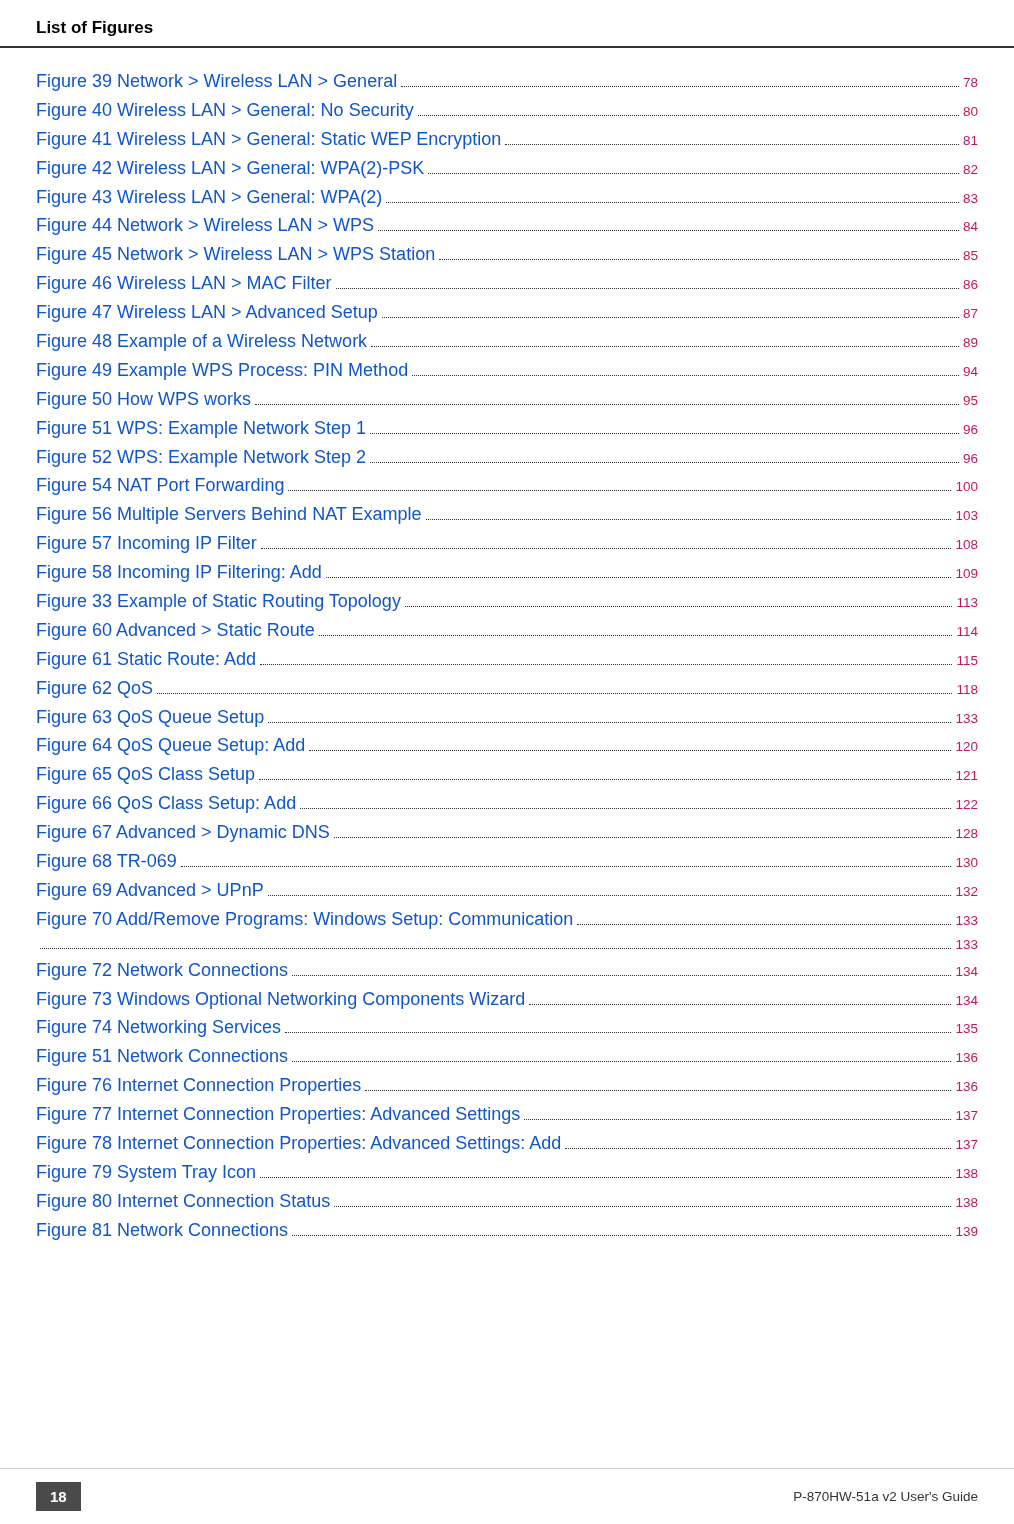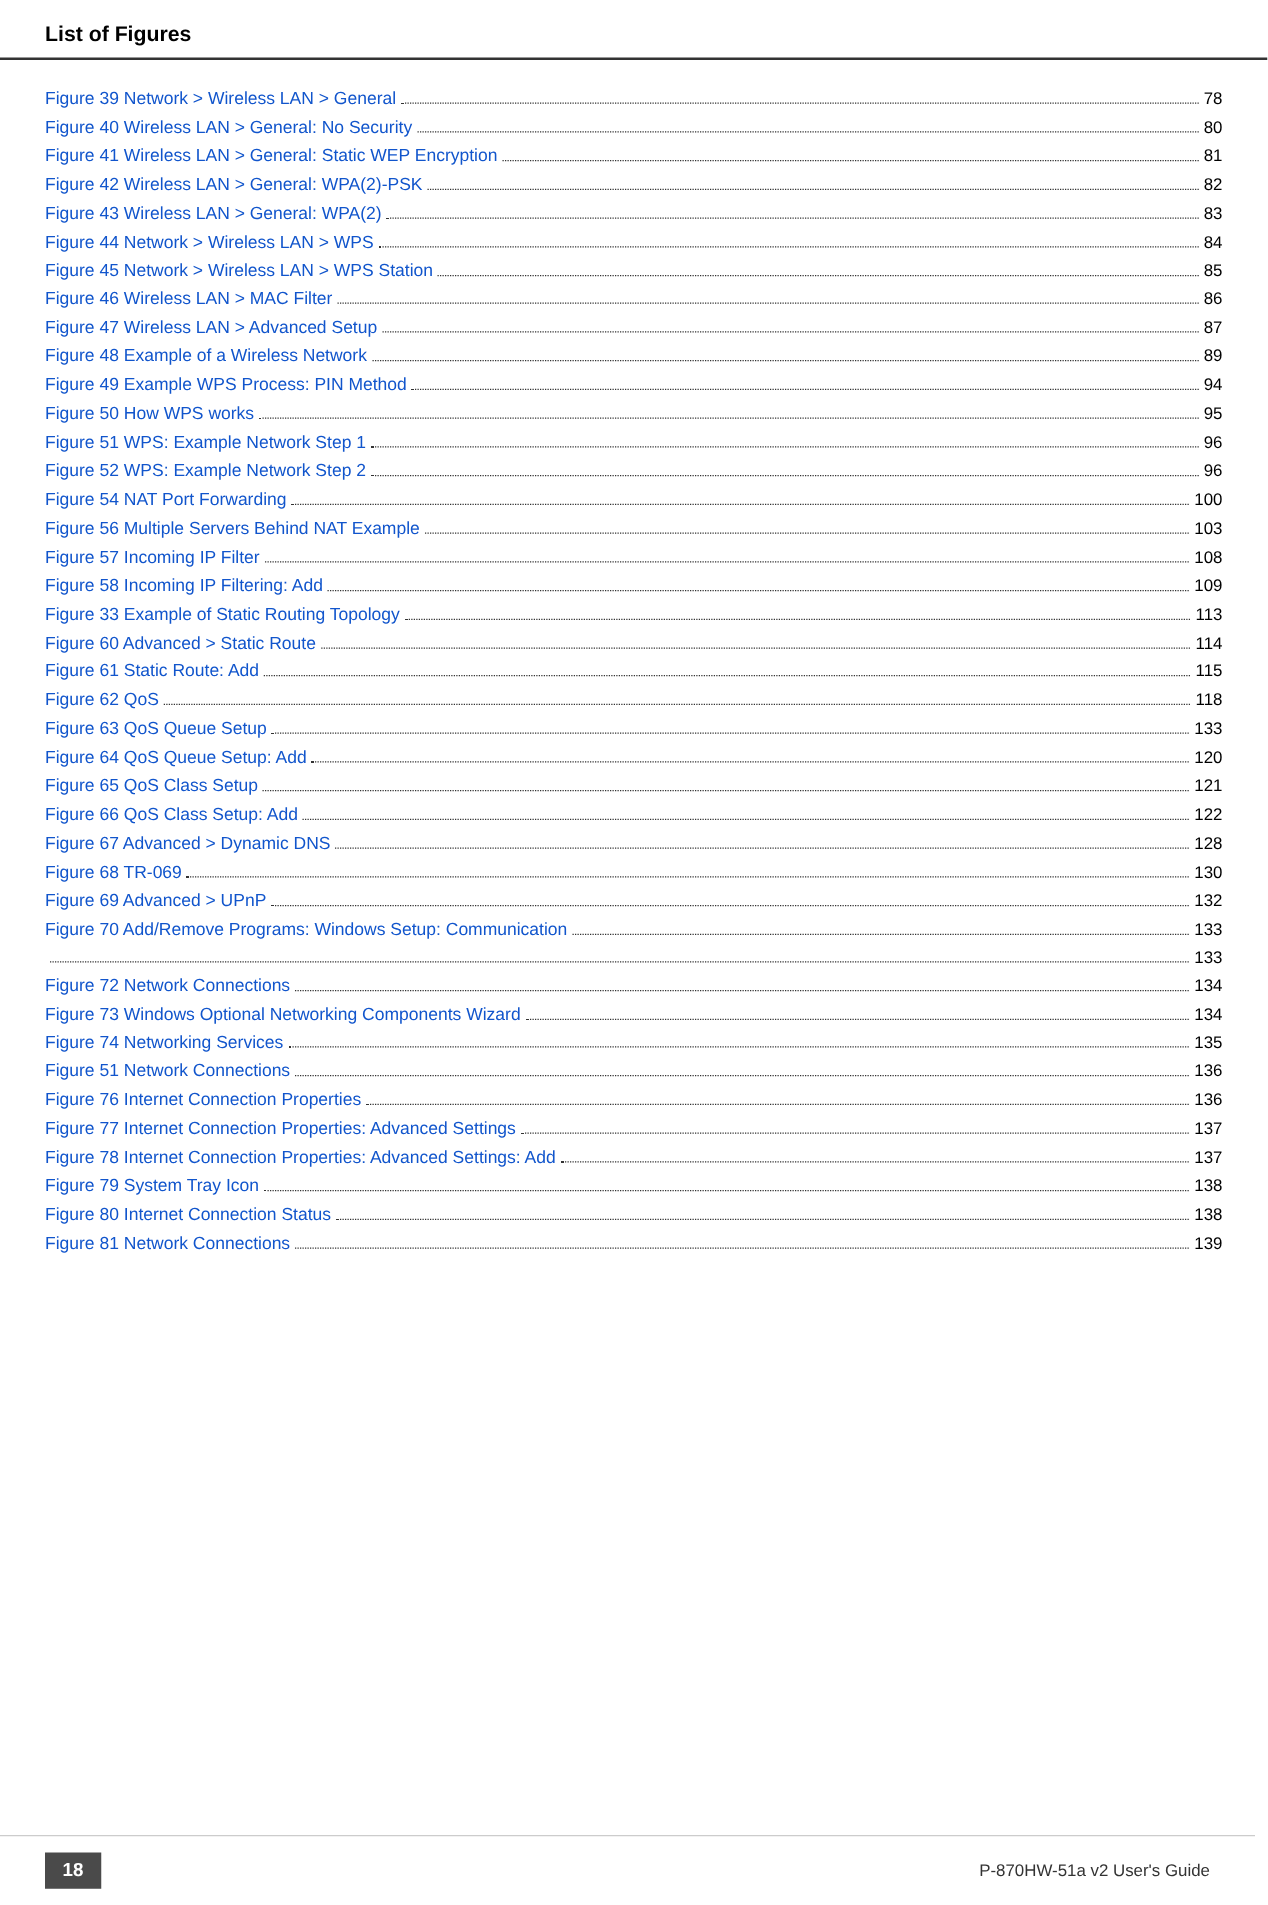--- a/index.html
+++ b/index.html
@@ -49,45 +49,45 @@
 
     .figure-item {
       display: flex;
       align-items: baseline;
       margin-bottom: 1px;
       line-height: 1.55;
     }
 
     .figure-link {
       color: #1155CC;
-      font-size: 14px;
+      font-size: 18px;
       text-decoration: none;
       white-space: nowrap;
       flex-shrink: 0;
     }
 
     .figure-dots {
       flex: 1;
       border-bottom: 1px dotted #333;
       margin: 0 4px 3px 4px;
       min-width: 20px;
     }
 
     .figure-page {
-      color: #000000;
+      color: #be185d;
       font-size: 13.5px;
       white-space: nowrap;
       flex-shrink: 0;
     }
 
     .footer {
       position: absolute;
       bottom: 0;
       left: 0;
-      right: 10px;
+      right: 0;
       height: 56px;
       display: flex;
       align-items: center;
       justify-content: space-between;
       padding: 0 36px;
       border-top: 1px solid #ccc;
     }
 
     .footer-page-box {
       background: #4a4a4a;

